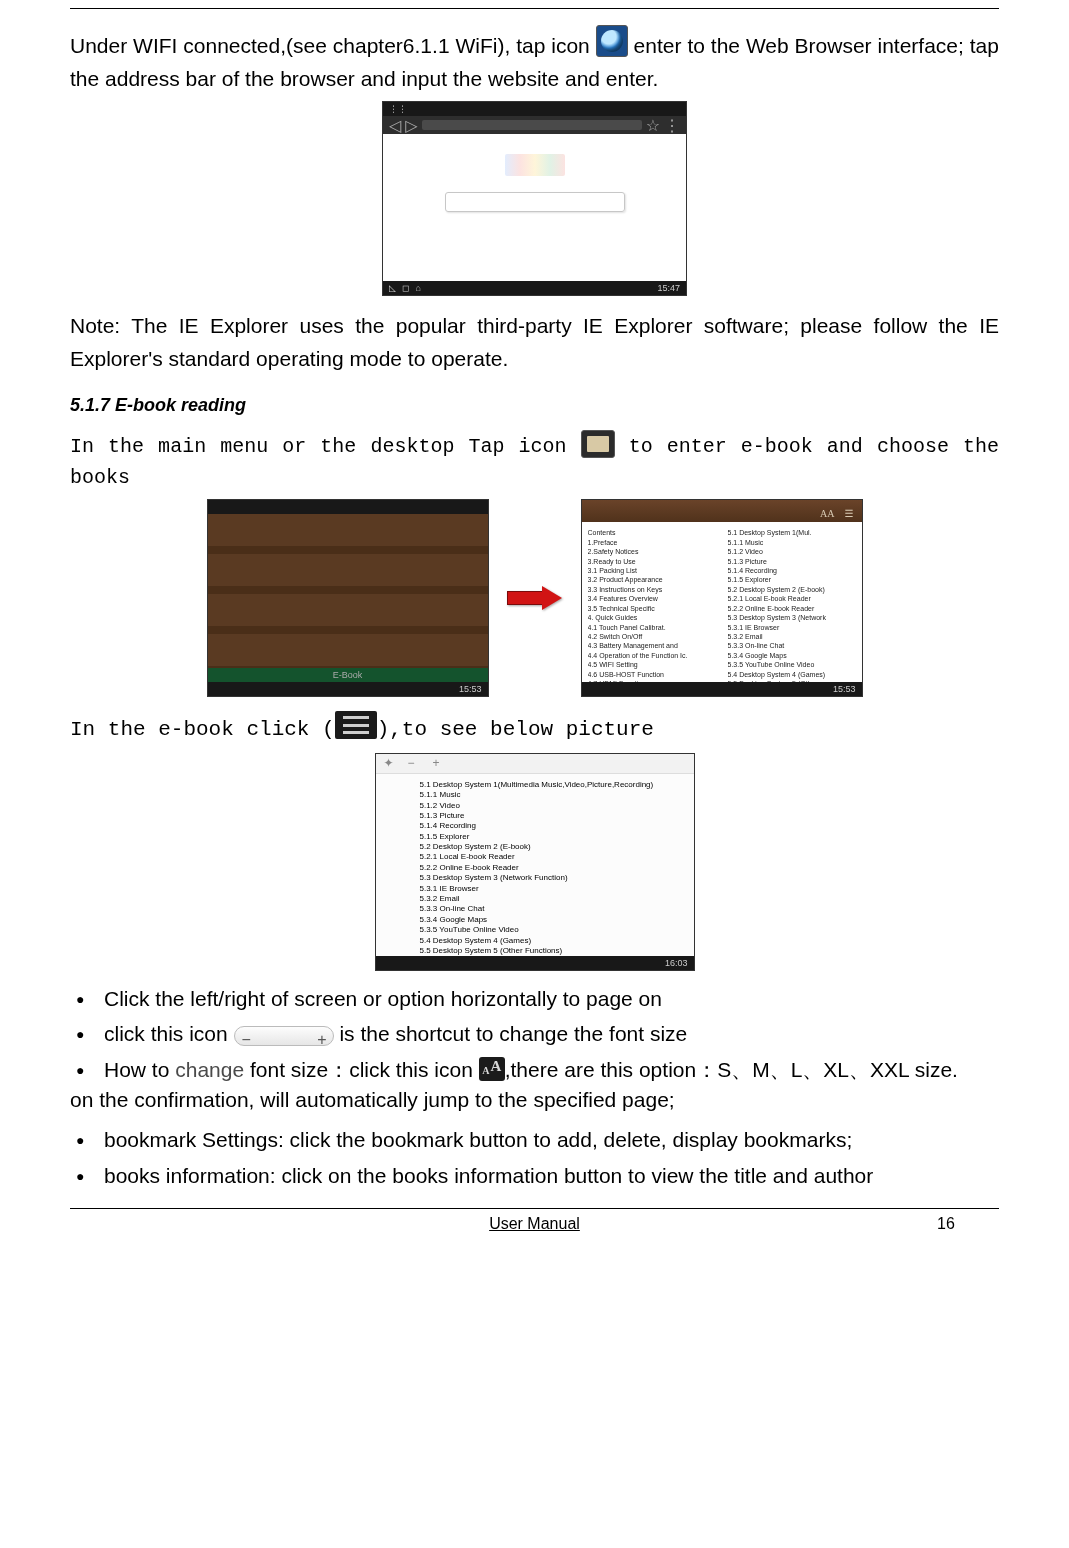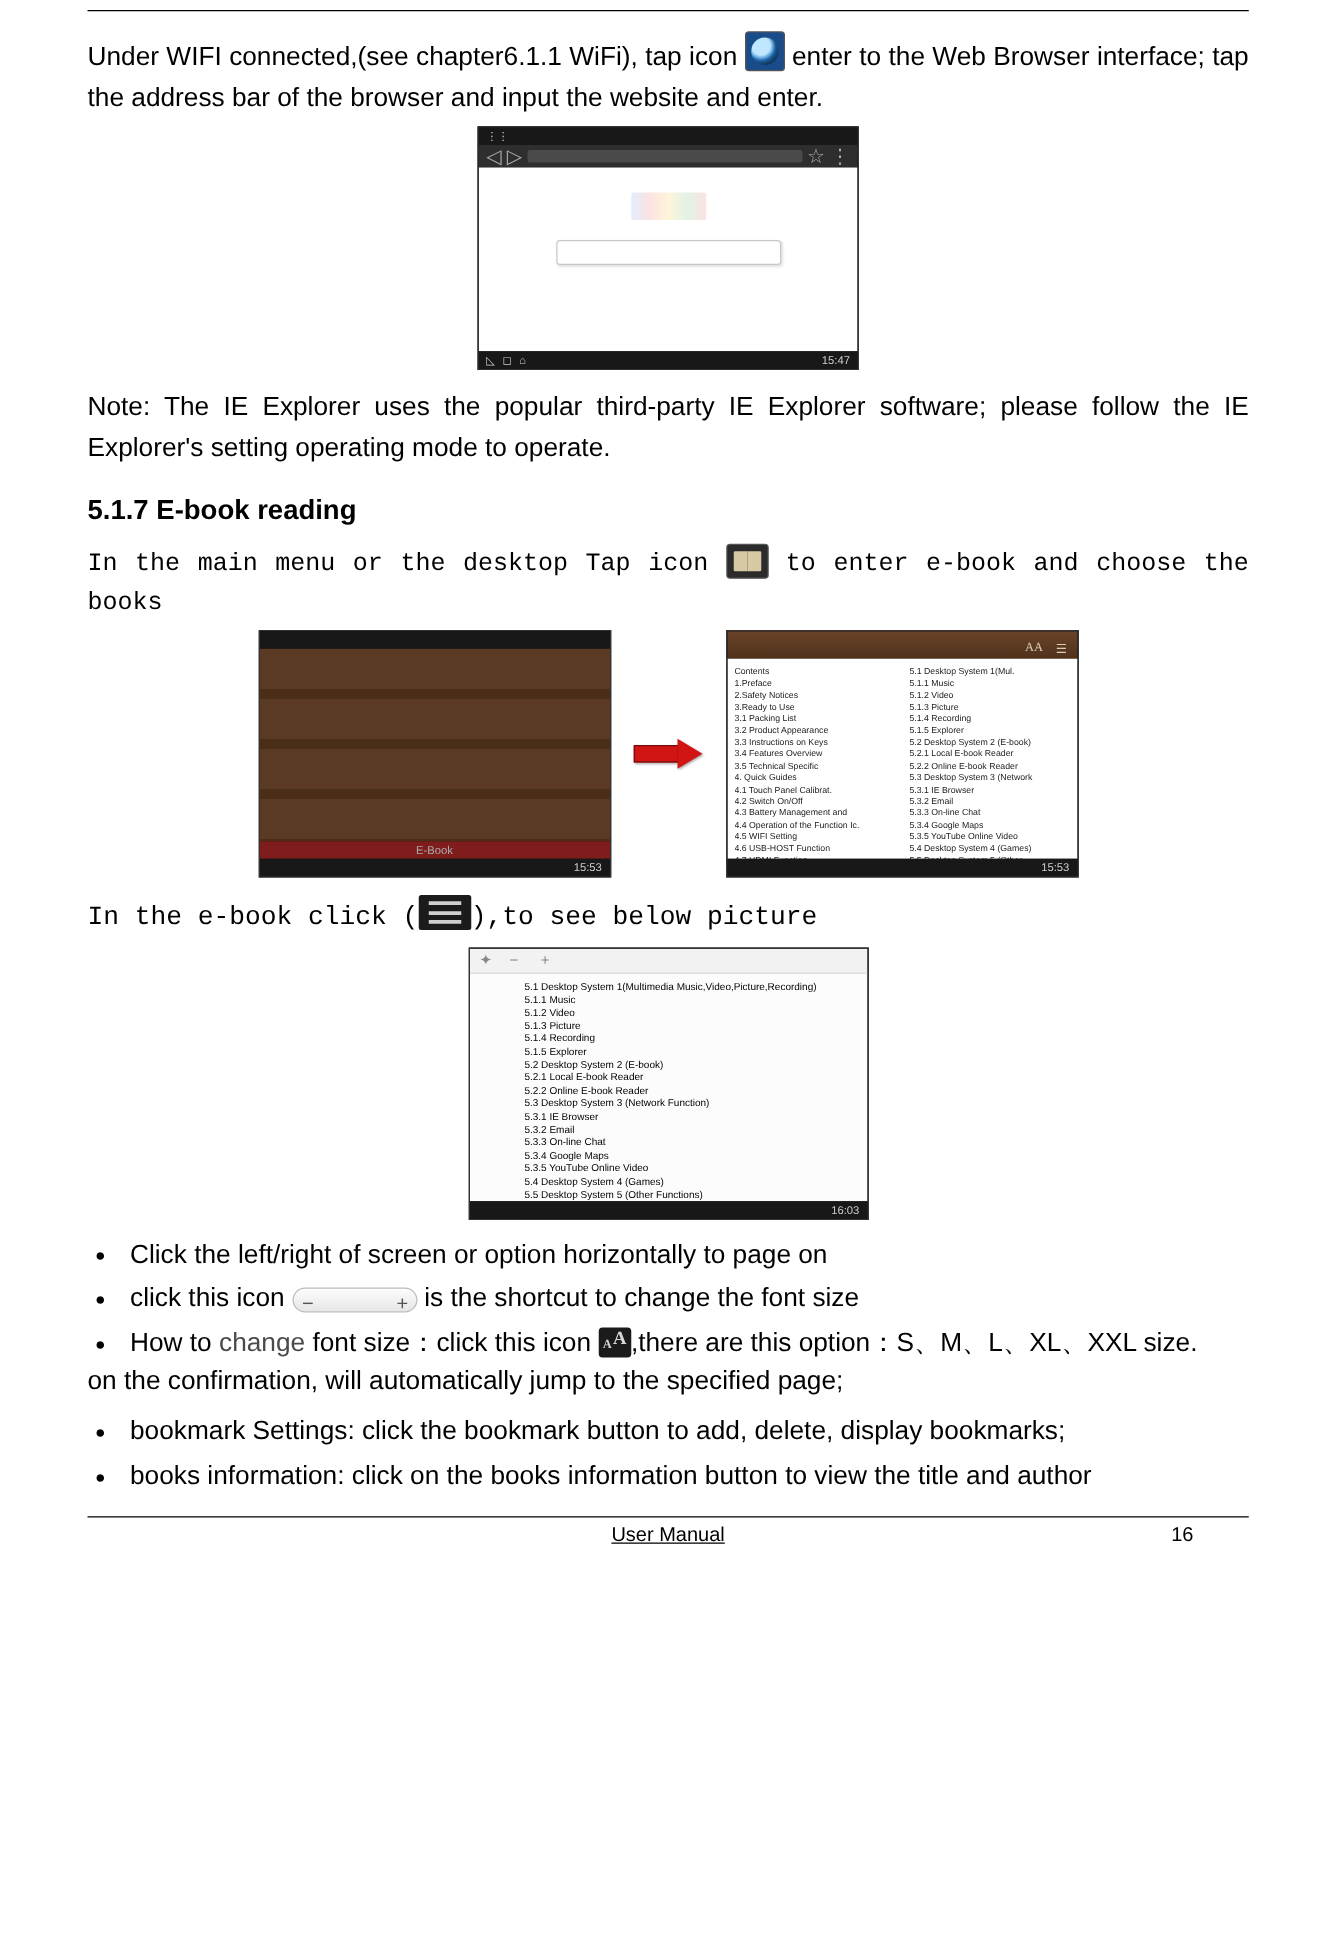--- a/index.html
+++ b/index.html
@@ -32,23 +32,24 @@
   }
   .body-text {
     font-size: 21px;
     line-height: 1.55;
     text-align: justify;
     text-justify: inter-word;
     margin: 0 0 6px 0;
   }
   .serif { font-family: Liberation Mono, monospace; }
   .section-heading {
-    font-size: 22px;
+    font-size: 18px;
     font-weight: bold;
     margin: 20px 0 14px 0;
+    font-style: italic;
   }
   .inline-icon {
     display: inline-block;
     vertical-align: middle;
     background: #222;
     border: 1px solid #555;
     color: #fff;
     text-align: center;
     font-size: 13px;
     line-height: 1;
@@ -156,21 +157,21 @@
     width: 180px; height:20px; border:1px solid #c7c7c7; border-radius:3px;
     box-shadow: 1px 1px 2px rgba(0,0,0,.12);
   }
   .ebook-shot { width: 282px; height: 198px; }
   .ebook-shot .wood {
     position:absolute; top:14px; bottom:28px; left:0; right:0;
     background: repeating-linear-gradient(#5a3a22 0 32px, #4a2e18 32px 40px);
   }
   .ebook-shot .footer {
     position:absolute; bottom:14px; left:0; right:0; height:14px;
-    background:#7f1d1d; color:#aaa; font-size:9px; text-align:center; line-height:14px;
+    background:#14532d; color:#aaa; font-size:9px; text-align:center; line-height:14px;
   }
   .ebook-toc-shot { width: 282px; height: 198px; }
   .ebook-toc-shot .bar {
     position:absolute; top:0; left:0; right:0; height:27px;
     background: linear-gradient(#6a4329,#4a2e18);
     display:flex; justify-content:flex-end; align-items:center; gap:10px; padding:0 8px;
     color:#d9cbb4; font-size:10px; font-family:"Times New Roman",serif;
   }
   .ebook-toc-shot .cols {
     position:absolute; top:22px; bottom:14px; left:0; right:0;
@@ -265,21 +266,21 @@
       <div class="search"></div>
     </div>
     <div class="bottombar">
         <span>◺</span>
         <span>◻</span>
         <span>⌂</span>
         <span style="margin-left:auto">15:47</span>
       </div>
   </div>
 
-  <p class="body-text">Note: The IE Explorer uses the popular third-party IE Explorer software; please follow the IE Explorer's setting operating mode to operate.</p>
+  <p class="body-text">Note: The IE Explorer uses the popular third-party IE Explorer software; please follow the IE Explorer's standard operating mode to operate.</p>
 
   <div class="section-heading">5.1.7 E-book reading</div>
 
   <p class="body-text serif" style="font-size:20px;">
     <span>In the main menu or the desktop Tap icon </span>
     <span class="inline-icon book-icon"></span>
     <span>to enter e-book and choose the books</span>
   </p>
 
   <div class="figure-row">

